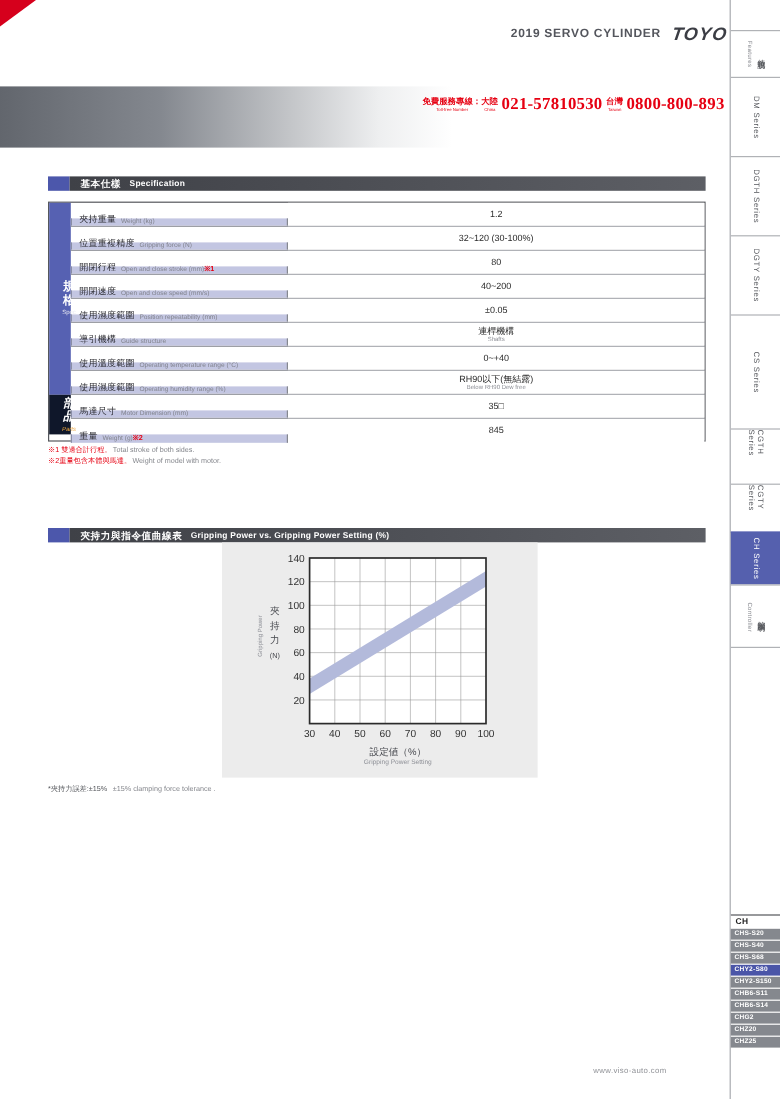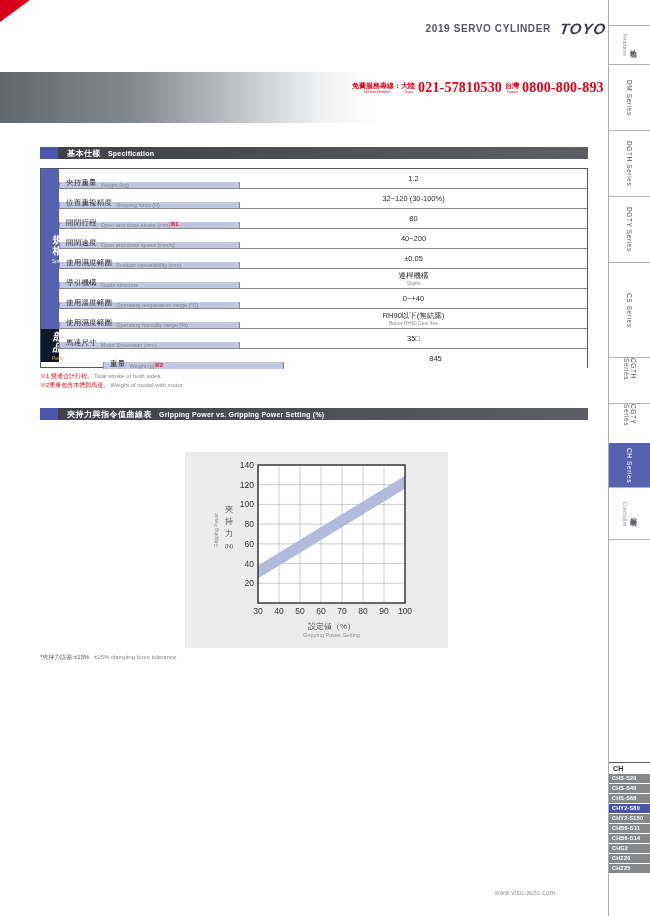--- a/index.html
+++ b/index.html
@@ -33,21 +33,21 @@
               border:1px solid #55575c;box-sizing:border-box;}
   .group-col{width:18px;display:flex;flex-direction:column;}
   .group{display:flex;flex-direction:column;align-items:center;justify-content:center;color:#fff;padding-left:15px;}
   .g-spec{height:160px;background:#5661b2;}
   .g-parts{height:33px;background:#0f172a;font-style:italic;}
   .g-zh{font-size:10px;font-weight:bold;width:11px;word-break:break-all;line-height:11px;text-align:center;}
   .g-en{font-size:5px;margin-top:2px;color:#e9eaf2;}
   .g-parts .g-en{color:#e8a33d;}
   .rows{flex:1;display:flex;flex-direction:column;}
   .srow{height:20px;display:flex;box-sizing:border-box;border-bottom:1px solid #85888f;}
-  .srow:last-child{border-bottom:none;padding-left:44px;}
+  .srow:last-child{border-bottom:none;}
   .lcell{width:181px;background:#c3c6e2;border-left:1px solid #8a8ea6;border-right:1px solid #85888f;
          box-sizing:border-box;display:flex;align-items:flex-end;padding-left:6px;margin-top:13px;}
   .lzh{font-size:7.5px;color:#2a2a30;letter-spacing:.2px;white-space:nowrap;}
   .len{font-size:5.5px;color:#81838d;margin-left:4px;white-space:nowrap;}
   .lnote{font-size:6px;color:#e60012;font-weight:bold;}
   .vcell{flex:1;background:#fff;display:flex;flex-direction:column;align-items:center;justify-content:center;text-align:right;}
   .val{font-size:7.5px;color:#2b2b2b;line-height:8px;}
   .vsub{font-size:5px;color:#8d8f96;line-height:6px;}
   
   .footnotes{position:absolute;left:40px;top:372px;}
@@ -227,21 +227,21 @@
           </div>
         </div>
       </div>
   </div>
 
   <div class="footnotes" id="spec-footnotes">
       <div class="fnote"><span class="fn-zh">※1 雙邊合計行程。</span><span class="fn-en">Total stroke of both sides.</span></div>
       <div class="fnote"><span class="fn-zh">※2重量包含本體與馬達。</span><span class="fn-en">Weight of model with motor.</span></div>
     </div>
 
-  <div class="section-bar" style="top:408px;">
+  <div class="section-bar" style="top:440px;">
     <span class="bar-accent"></span>
     <span class="bar-body">
       <span class="bar-zh">夾持力與指令值曲線表</span>
       <span class="bar-en">Gripping Power vs. Gripping Power Setting (%)</span>
     </span>
   </div>
 
   <div class="chart-panel">
     <svg id="chart-svg" width="263" height="196" viewBox="0 0 263 196">
         <rect x="73" y="13" width="147" height="138" fill="#ffffff"></rect>

